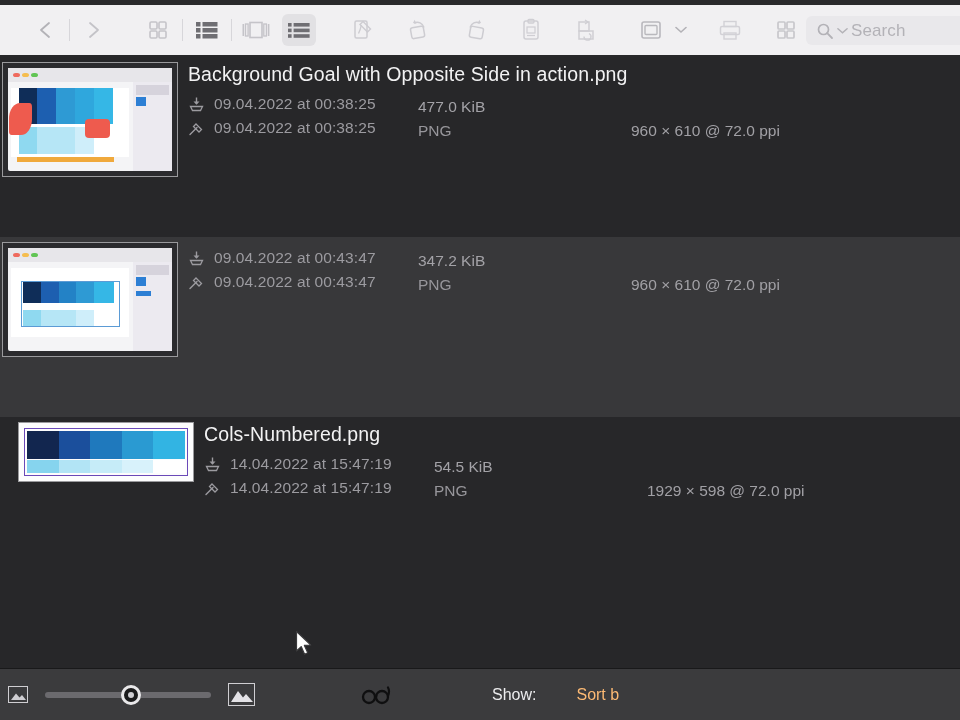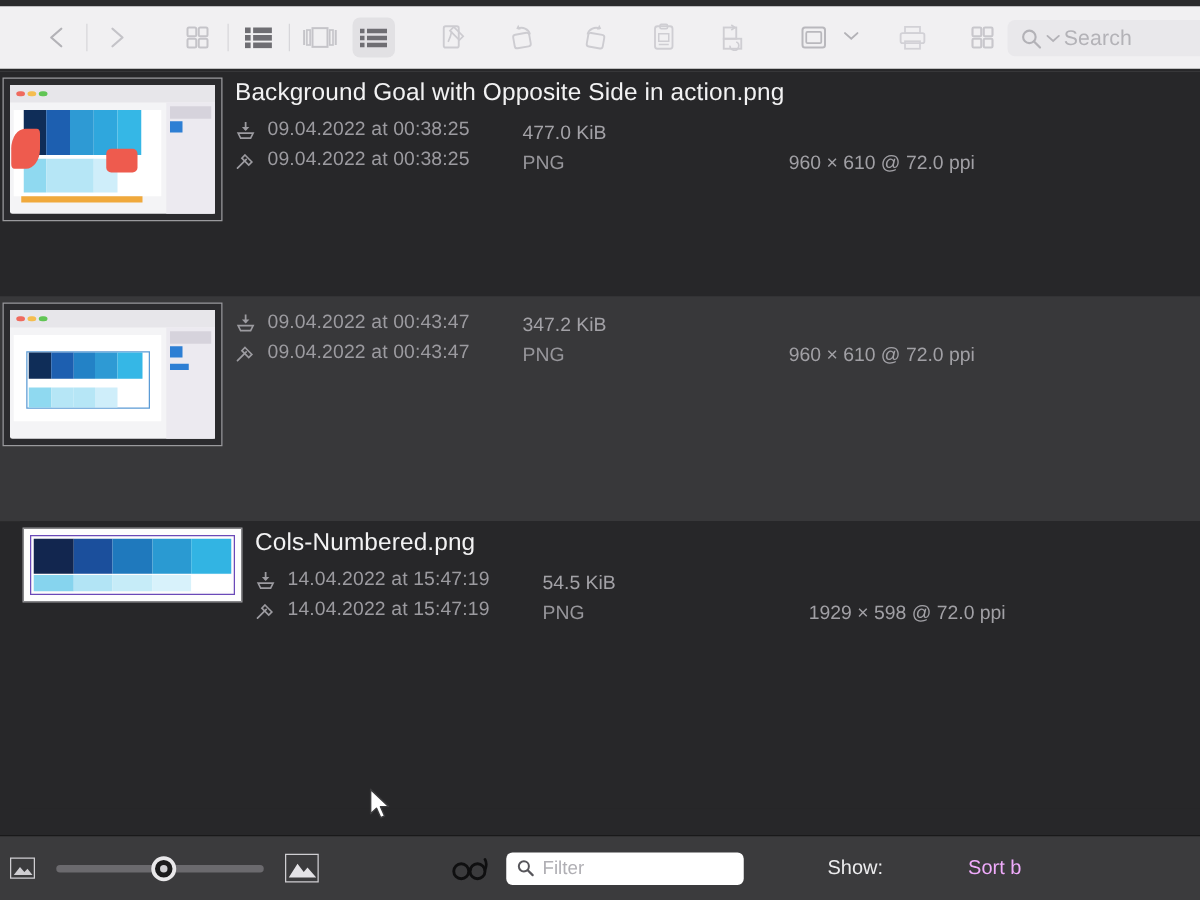--- a/index.html
+++ b/index.html
@@ -128,38 +128,38 @@
   .knob i {
     position: absolute; left: 4px; top: 4px; width: 6px; height: 6px;
     border-radius: 50%; background: #cfced2;
   }
   .filter-box {
     width: 190px; height: 26px; background: #fff; border-radius: 5px;
     display: flex; align-items: center; gap: 6px; padding-left: 8px;
     margin-left: 14px;
   }
   .filter-ph { color: #b0afb4; font-size: 15px; }
-  .show-label { color: #ececee; font-size: 16px; margin-left: 67px; }
+  .show-label { color: #ececee; font-size: 16px; margin-left: 101px; }
   .popup {
     margin-left: 10px;
     width: 155px; height: 27px;
     background: linear-gradient(#585759, #3f3e41);
     border: 1px solid #222224;
     border-radius: 5px;
     display: flex; align-items: center;
     padding: 0 4px 0 12px;
     position: relative;
     color: #fff; font-size: 16px;
   }
   .popup .arrows {
     position: absolute; right: 8px; top: 50%; transform: translateY(-50%);
     display: flex; flex-direction: column; align-items: center; gap: 2px;
     color: #dadade;
   }
-  .sort-label { color: #f0abfc; font-size: 16px; margin-left: 68px; white-space: nowrap; }
+  .sort-label { color: #fdba74; font-size: 16px; margin-left: 40px; white-space: nowrap; }
 
   .cursor { position: absolute; left: 295px; top: 630px; pointer-events: none; }
 
   
   .mini { position: absolute; inset: 0; }
   .mini-win { position: absolute; inset: 4% 3%; background: #f4f4f6; border-radius: 2px; }
   .mini-bar { position: absolute; left: 0; right: 0; top: 0; height: 14%; background: #e7e6ea; }
   .mini-dot { position: absolute; top: 5%; width: 4%; height: 4.5%; border-radius: 50%; }
   .mini-side { position: absolute; right: 0; top: 14%; bottom: 0; width: 24%; background: #eceaf0; }
   .mini-canvas { position: absolute; left: 2%; right: 26%; top: 20%; bottom: 14%; background: #fff; }
@@ -542,27 +542,20 @@
 
     <span style="margin-left:106px;display:flex;align-items:center">
       <svg width="30" height="20" viewBox="0 0 30 20">
         <circle cx="8" cy="12" r="6" fill="none" stroke="#0f0f10" stroke-width="2.3"></circle>
         <circle cx="21" cy="12" r="6" fill="none" stroke="#0f0f10" stroke-width="2.3"></circle>
         <path d="M14 11.5 Q15 10 16 11.5" fill="none" stroke="#0f0f10" stroke-width="2"></path>
         <path d="M27 11 Q29 6 27 2.5" fill="none" stroke="#0f0f10" stroke-width="2.2" stroke-linecap="round"></path>
       </svg>
     </span>
 
-    <div class="filter-box">
-      <svg width="15" height="15" viewBox="0 0 16 16">
-        <circle cx="6.5" cy="6.5" r="4.3" fill="none" stroke="#57565b" stroke-width="1.7"></circle>
-        <line x1="9.8" y1="9.8" x2="14" y2="14" stroke="#57565b" stroke-width="1.9" stroke-linecap="round"></line>
-      </svg>
-      <span class="filter-ph">Filter</span>
-    </div>
 
     <span class="show-label">Show:</span>
 
 
     <span class="sort-label">Sort b</span>
   </div>
 
   <span class="cursor">
     <svg width="20" height="28" viewBox="0 0 20 28">
       <path d="M1.5 1.5 L1.5 21 L6.2 16.6 L9.6 24.2 L12.7 22.8 L9.4 15.4 L15.8 15.1 Z" fill="#ffffff" stroke="#3a3a3c" stroke-width="1.2" stroke-linejoin="round"></path>

